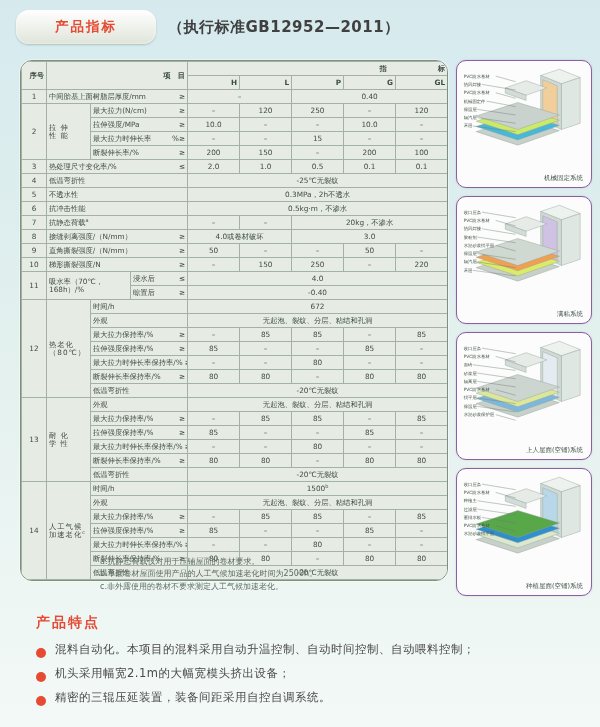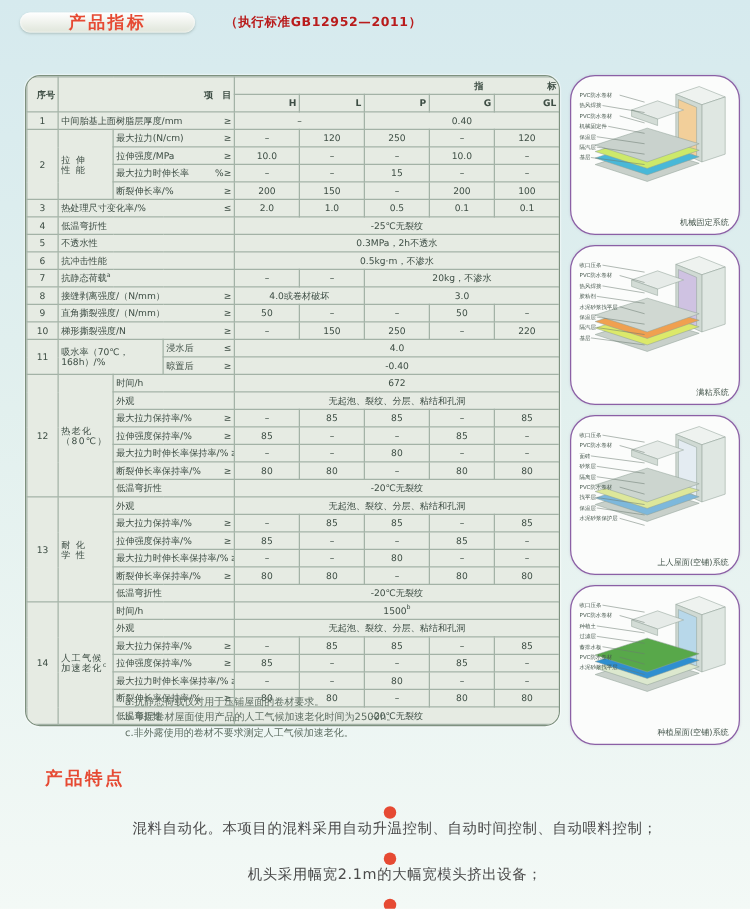--- a/index.html
+++ b/index.html
@@ -6,27 +6,27 @@
   body{
     width:600px;height:727px;position:relative;overflow:hidden;
     background:linear-gradient(180deg,#d6eaee 0%,#e2f0ee 45%,#f3f9f6 100%);
     font-family:"DejaVu Sans","Liberation Sans",sans-serif;
     -webkit-font-smoothing:antialiased;
   }
   
   .hdr{position:absolute;left:16px;top:10px;display:flex;align-items:center;}
   .pill{
     background:linear-gradient(180deg,#ffffff,#dfe5da);
-    border-radius:13px;height:16px;min-width:112px;
+    border-radius:13px;height:34px;min-width:112px;
     display:flex;align-items:center;justify-content:center;
     box-shadow:0 1px 2px rgba(90,110,100,.35), inset 0 0 2px #fff;
     padding:0 14px;
   }
   .pill span{color:#e64a33;font-weight:bold;font-size:13.5px;letter-spacing:2px;}
-  .std{color:#b91c1c;font-weight:bold;font-size:10px;margin-left:24px;letter-spacing:.5px;}
+  .std{color:#404040;font-weight:bold;font-size:15px;margin-left:12px;letter-spacing:.5px;}
   
   .tblwrap{
     position:absolute;left:20px;top:60px;width:426px;
     border:1.5px solid #7e917f;border-radius:12px;overflow:hidden;
     background:#e9ede7;box-shadow:0 0 0 1px rgba(255,255,255,.4);
   }
   table.spec{border-collapse:collapse;table-layout:fixed;width:426px;color:#3e4e45;}
   table.spec td{
     border:1px solid #a3b2a6;height:13px;padding:0 2px;
     font-size:7.3px;line-height:1.05;overflow:hidden;background:#e6ebe3;
@@ -37,30 +37,30 @@
   td.v{text-align:center;}
   td.l{background:#ecefe9;}
   .lf{display:flex;justify-content:space-between;align-items:flex-start;white-space:nowrap;}
   .lf .sym{margin-left:2px;flex:0 0 auto;}
   td sup{font-size:5px;vertical-align:super;line-height:0;}
   
   .fnotes{position:absolute;left:100px;top:556px;font-size:8px;color:#5d6d62;line-height:1.55;}
   
   .diagcol{position:absolute;left:456px;top:60px;width:136px;}
   .card{
-    border:1.2px solid #8b5fa5;border-radius:20px;background:#fbfcfb;
+    border:1.2px solid #8b5fa5;border-radius:10px;background:#fbfcfb;
     height:122px;margin-bottom:8px;position:relative;padding:2px;
     box-shadow:0 0 2px rgba(120,90,150,.25);
   }
   .card svg{display:block;width:100%;height:104px;}
   .cap{position:absolute;right:8px;bottom:4px;font-size:6.5px;color:#45564c;}
   
   .feat{position:absolute;left:36px;top:614px;width:560px;}
   .feat h2{margin:0 0 10px 0;color:#e64a33;font-size:14px;letter-spacing:2px;}
-  .fitem{display:flex;align-items:center;margin-bottom:8.5px;flex-direction:column;}
+  .fitem{display:flex;align-items:flex-end;margin-bottom:8.5px;}
   .dot{flex:0 0 auto;width:10px;height:10px;border-radius:50%;background:#e64a33;margin:3px 9px 0 0;}
   .ftext{font-size:11.5px;color:#4a4a4a;line-height:1.35;letter-spacing:.5px;}
 </style>
 </head>
 <body>
 
 <div class="hdr">
   <div class="pill">
     <span>产品指标</span>
   </div>

